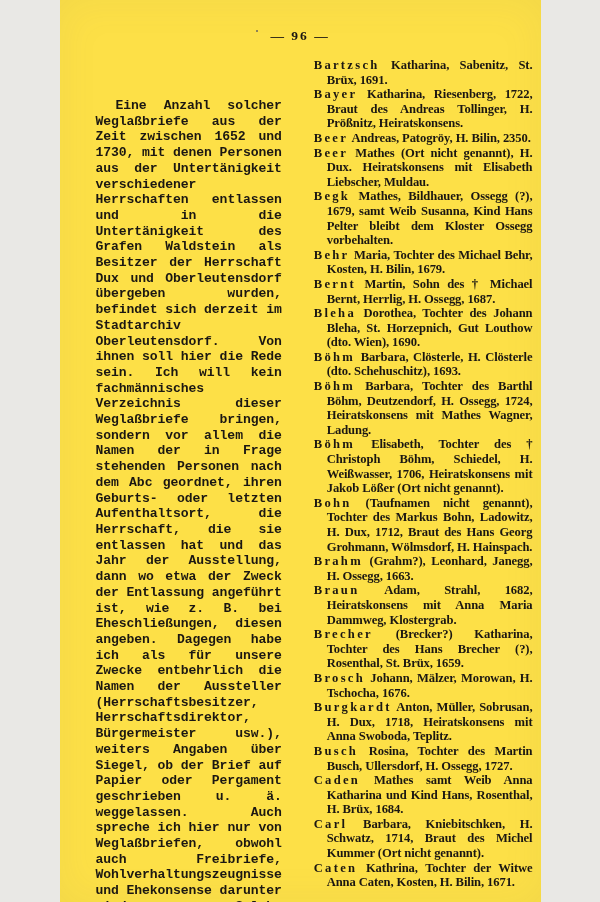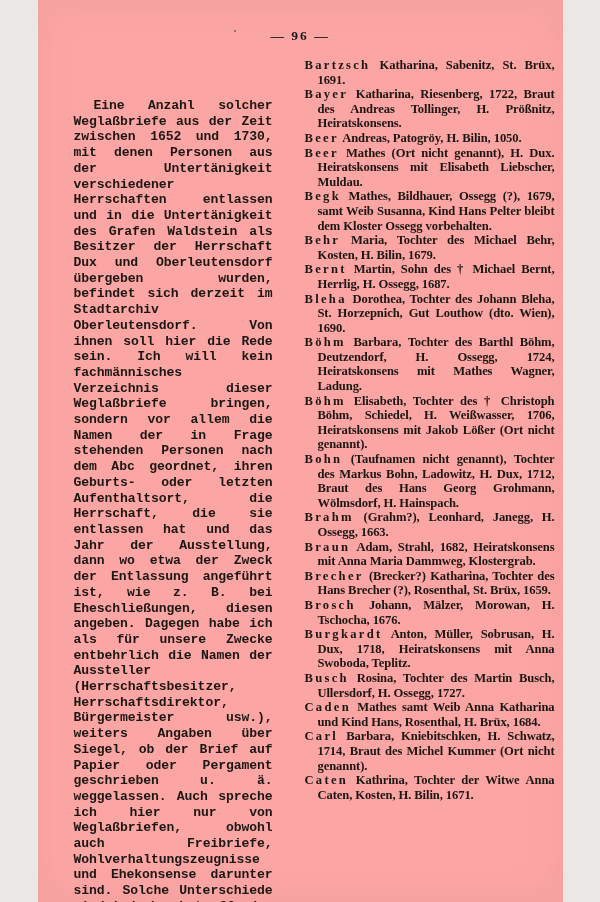--- a/index.html
+++ b/index.html
@@ -1,20 +1,20 @@
 <!DOCTYPE html>
 <html lang="de"><head>
 <meta charset="utf-8">
 <style>
   html,body{margin:0;padding:0;background:#e9e8e5;}
   .page{
     position:relative;
-    width:525px;height:902px;
+    width:481px;height:902px;
     margin:0 auto;
-    background:#fca5a5;
+    background:#fde047;
     box-shadow:inset 0 0 40px rgba(120,110,95,0.08);
     font-family:"Liberation Serif", serif;
     font-weight:bold;
     color:#1b1712;
     overflow:hidden;
   }
   .page-header{
     position:absolute;top:28px;left:0;width:100%;
     text-align:center;
     font-size:13.5px;
@@ -89,32 +89,33 @@
         </div>
     </div>
 
     <div class="col col-right">
       <div class="entries">
 
           <p class="entry"><span class="entry-name">Bartzsch</span> <span>Katharina, Sabenitz, St. Brüx, 1691.</span></p>
 
           <p class="entry"><span class="entry-name">Bayer</span> <span>Katharina, Riesenberg, 1722, Braut des Andreas Tollinger, H. Prößnitz, Heiratskonsens.</span></p>
 
-          <p class="entry"><span class="entry-name">Beer</span> <span>Andreas, Patogröy, H. Bilin, 1050.</span></p>
+          <p class="entry"><span class="entry-name">Beer</span> <span>Andreas, Patogröy, H. Bilin, 2350.</span></p>
 
           <p class="entry"><span class="entry-name">Beer</span> <span>Mathes (Ort nicht genannt), H. Dux. Heiratskonsens mit Elisabeth Liebscher, Muldau.</span></p>
 
           <p class="entry"><span class="entry-name">Begk</span> <span>Mathes, Bildhauer, Ossegg (?), 1679, samt Weib Susanna, Kind Hans Pelter bleibt dem Kloster Ossegg vorbehalten.</span></p>
 
           <p class="entry"><span class="entry-name">Behr</span> <span>Maria, Tochter des Michael Behr, Kosten, H. Bilin, 1679.</span></p>
 
           <p class="entry"><span class="entry-name">Bernt</span> <span>Martin, Sohn des † Michael Bernt, Herrlig, H. Ossegg, 1687.</span></p>
 
           <p class="entry"><span class="entry-name">Bleha</span> <span>Dorothea, Tochter des Johann Bleha, St. Horzepnich, Gut Louthow (dto. Wien), 1690.</span></p>
 
+          <p class="entry"><span class="entry-name">Böhm</span> <span>Barbara, Clösterle, H. Clösterle (dto. Schehuschitz), 1693.</span></p>
 
           <p class="entry"><span class="entry-name">Böhm</span> <span>Barbara, Tochter des Barthl Böhm, Deutzendorf, H. Ossegg, 1724, Heiratskonsens mit Mathes Wagner, Ladung.</span></p>
 
           <p class="entry"><span class="entry-name">Böhm</span> <span>Elisabeth, Tochter des † Christoph Böhm, Schiedel, H. Weißwasser, 1706, Heiratskonsens mit Jakob Lößer (Ort nicht genannt).</span></p>
 
           <p class="entry"><span class="entry-name">Bohn</span> <span>(Taufnamen nicht genannt), Tochter des Markus Bohn, Ladowitz, H. Dux, 1712, Braut des Hans Georg Grohmann, Wölmsdorf, H. Hainspach.</span></p>
 
           <p class="entry"><span class="entry-name">Brahm</span> <span>(Grahm?), Leonhard, Janegg, H. Ossegg, 1663.</span></p>
 
           <p class="entry"><span class="entry-name">Braun</span> <span>Adam, Strahl, 1682, Heiratskonsens mit Anna Maria Dammweg, Klostergrab.</span></p>

